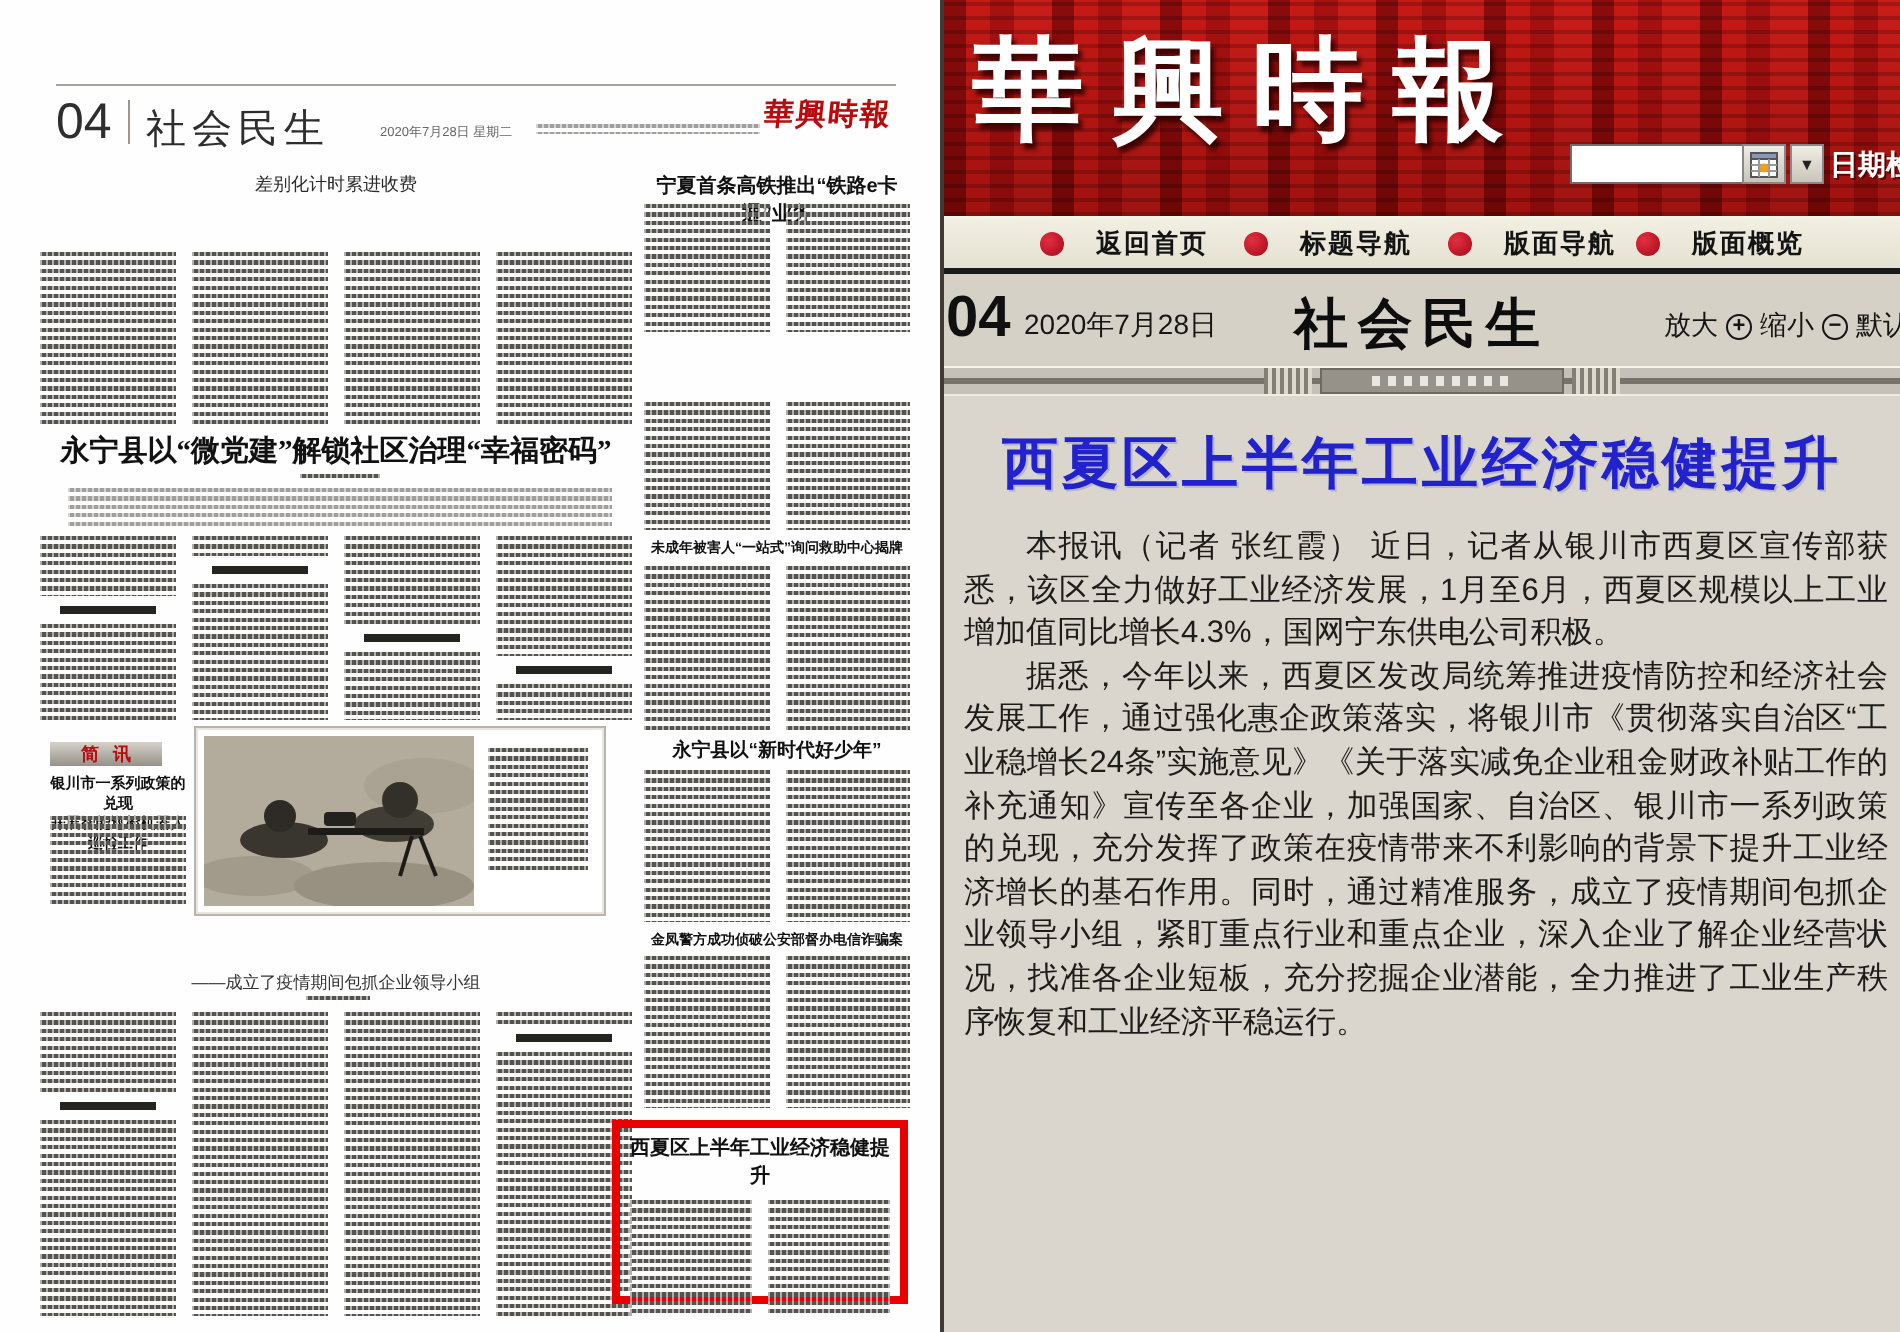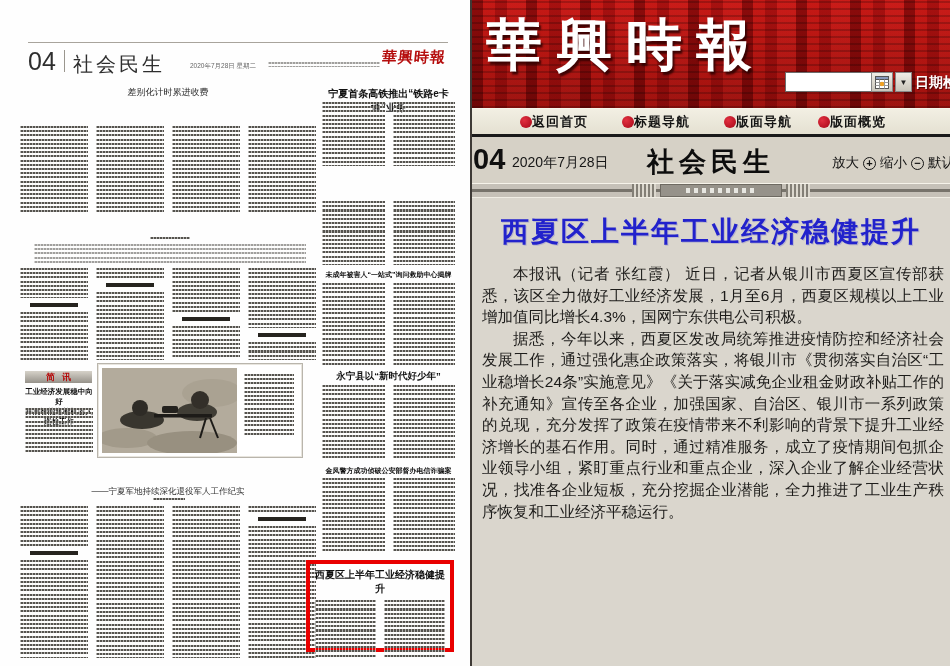--- a/index.html
+++ b/index.html
@@ -37,21 +37,21 @@
      letter-spacing:14px;text-shadow:2px 3px 2px rgba(45,0,0,.85);
      font-family:"Liberation Serif","DejaVu Serif",serif;}
   .search-input{position:absolute;left:313px;top:72px;width:82px;height:18px;border:1px solid #6d6d6d;
      background:#fff;font-size:12px;padding:0 3px;}
   .mini-btn{position:absolute;top:72px;height:20px;box-sizing:border-box;border:1px solid #888;
      background:linear-gradient(180deg,#f0ede6,#c9c5ba);display:flex;align-items:center;justify-content:center;}
   .search-label{position:absolute;left:443px;top:74px;font-size:14px;font-weight:bold;color:#fff;
      text-shadow:1px 1px 0 #5a0404;white-space:nowrap;}
   .navbar{position:absolute;left:0;top:108px;width:478px;height:26px;
      background:linear-gradient(180deg,#f2efe3,#e4e0d1);border-top:1px solid #f7f4ea;}
-  .nav-item{position:absolute;top:0;height:26px;display:flex;align-items:center;gap:0;cursor:pointer;}
+  .nav-item{position:absolute;top:0;height:26px;display:flex;align-items:center;gap:16px;cursor:pointer;}
   .nav-dot{width:12px;height:12px;border-radius:50%;background:radial-gradient(circle at 35% 35%,#e23040,#a60718);}
   .nav-label{font-size:13px;font-weight:bold;color:#141414;letter-spacing:1px;}
   .sep{position:absolute;left:0;top:134px;width:478px;height:3px;background:#1a1a1a;}
   .pagebar{position:absolute;left:0;top:137px;width:478px;height:46px;background:#d6d1c6;overflow:hidden;}
   .pb-num{position:absolute;left:1px;top:6px;font-size:29px;font-weight:bold;color:#101010;}
   .pb-date{position:absolute;left:40px;top:17px;font-size:14px;color:#161616;}
   .pb-section{position:absolute;left:0;width:478px;top:7px;text-align:center;font-size:27px;
      font-weight:bold;color:#0d0d0d;letter-spacing:5px;}
   .pb-zoom{position:absolute;left:360px;top:17px;font-size:13.5px;color:#141414;white-space:nowrap;
      display:flex;align-items:center;gap:4px;}
@@ -92,20 +92,21 @@
     <div class="abs np-logo serif" style="left:382px;top:48px;">華興時報</div>
 
     <div class="abs hl-kicker" style="left:20px;top:86px;width:296px;">差别化计时累进收费</div>
     <div class="abs cols" style="left:20px;top:126px;width:296px;height:86px;">
       <div class="sim"></div>
       <div class="sim"></div>
       <div class="sim"></div>
       <div class="sim"></div>
     </div>
 
+    <div class="abs hl-mid serif" style="left:14px;top:216px;width:308px;">永宁县以“微党建”解锁社区治理“幸福密码”</div>
     <div class="abs sim" style="left:150px;top:237px;width:40px;height:4px;"></div>
     <div class="abs sim simlight" style="left:34px;top:244px;width:272px;height:19px;"></div>
     <div class="abs cols" style="left:20px;top:268px;width:296px;height:91px;">
       <div>
           <div class="sim" style="height:30px;"></div>
           <div class="bhead"></div>
           <div class="sim" style="height:48px;"></div>
         </div>
       <div>
           <div class="sim" style="height:10px;"></div>
@@ -117,25 +118,25 @@
           <div class="bhead"></div>
           <div class="sim" style="height:34px;"></div>
         </div>
       <div>
           <div class="sim" style="height:60px;"></div>
           <div class="bhead"></div>
           <div class="sim" style="height:18px;"></div>
         </div>
     </div>
 
-    <div class="abs brief-banner" style="left:25px;top:371px;width:67px;height:12px;">
+    <div class="abs brief-banner" style="left:25px;top:371px;width:56px;height:12px;">
       <span>简讯</span>
     </div>
     <div class="abs hl-sm" style="left:25px;top:387px;width:68px;font-size:7.5px;">
-      <div>工业经济发展稳中向好</div>
+      <div>银川市一系列政策的兑现</div>
       <div>开展智能巡检机器人巡检工作</div>
     </div>
     <div class="abs sim" style="left:25px;top:408px;width:68px;height:44px;"></div>
 
     <div class="abs photo-frame" style="left:97px;top:363px;width:204px;height:93px;">
       <svg class="abs" style="left:4px;top:4px;" width="135" height="85" viewBox="0 0 135 85">
         <rect width="135" height="85" fill="#b3ab9c"></rect>
         <ellipse cx="25" cy="70" rx="30" ry="10" fill="#a29a8a"></ellipse>
         <ellipse cx="90" cy="75" rx="45" ry="12" fill="#989080"></ellipse>
         <ellipse cx="110" cy="25" rx="30" ry="14" fill="#aaa292"></ellipse>
@@ -144,21 +145,21 @@
         <ellipse cx="95" cy="44" rx="20" ry="9" fill="#403d35"></ellipse>
         <circle cx="98" cy="32" r="9" fill="#332f29"></circle>
         <rect x="52" y="46" width="58" height="3.5" fill="#1d1b18"></rect>
         <rect x="60" y="38" width="16" height="7" rx="2" fill="#24221e"></rect>
         <line x1="104" y1="50" x2="98" y2="70" stroke="#1d1b18" stroke-width="2"></line>
         <line x1="108" y1="50" x2="116" y2="70" stroke="#1d1b18" stroke-width="2"></line>
       </svg>
       <div class="abs sim" style="left:146px;top:10px;width:50px;height:62px;"></div>
     </div>
 
-    <div class="abs" style="left:20px;top:486px;width:296px;text-align:center;font-size:8.5px;color:#333;">——宁夏军地持续深化退役军人工作纪实</div>
+    <div class="abs" style="left:20px;top:486px;width:296px;text-align:center;font-size:8.5px;color:#333;">——成立了疫情期间包抓企业领导小组</div>
     <div class="abs sim" style="left:153px;top:498px;width:32px;height:4px;"></div>
     <div class="abs cols" style="left:20px;top:506px;width:296px;height:152px;">
       <div>
           <div class="sim" style="height:40px;"></div>
           <div class="bhead"></div>
           <div class="sim" style="height:98px;"></div>
         </div>
       <div>
           <div class="sim" style="height:152px;"></div>
         </div>

